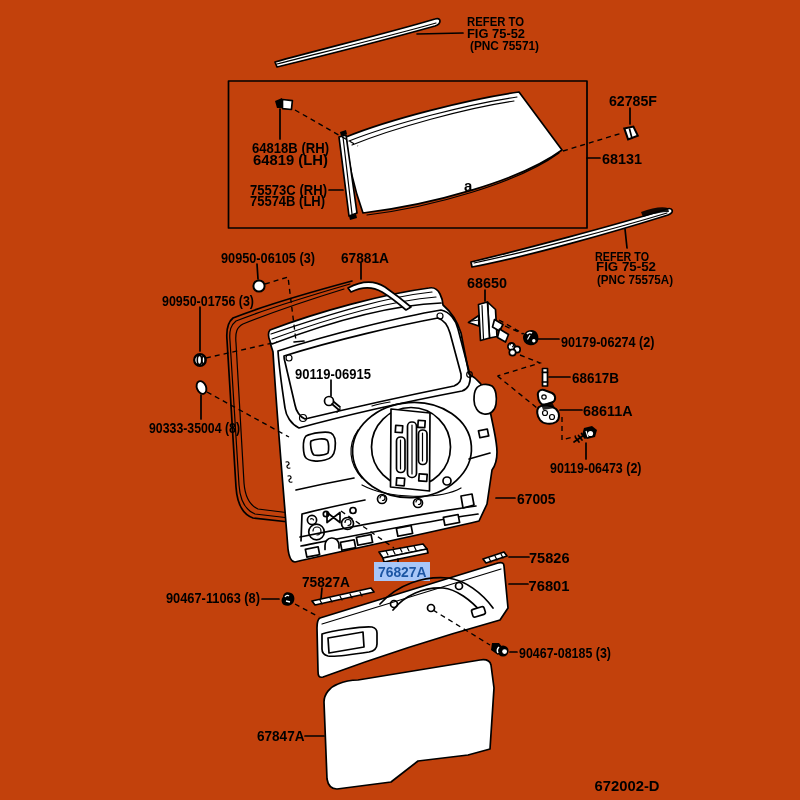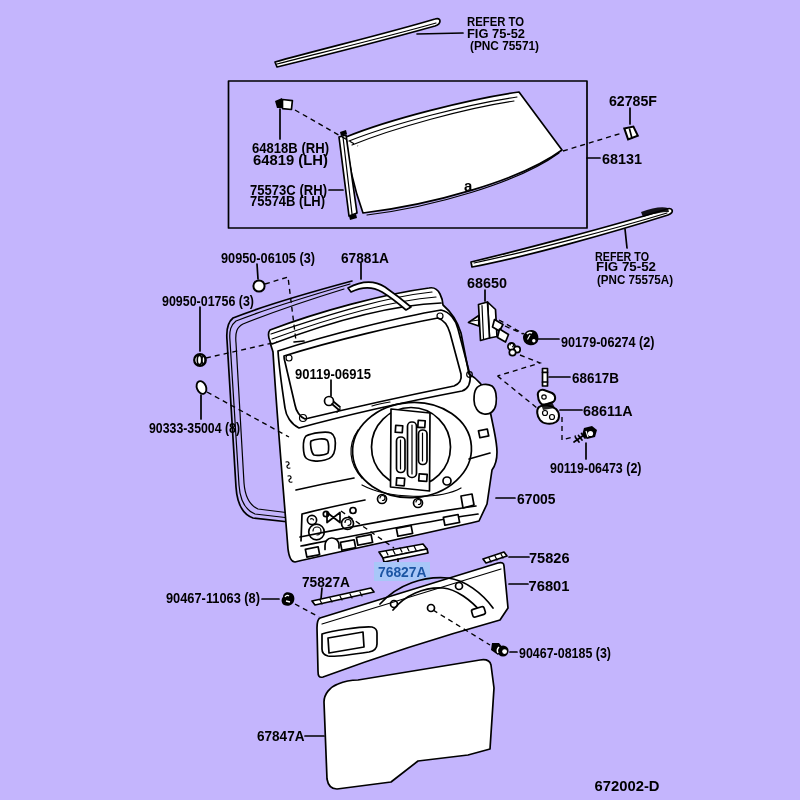--- a/index.html
+++ b/index.html
@@ -1,16 +1,16 @@
 <!DOCTYPE html>
 <html><head>
 <meta charset="utf-8">
 <style>
   html,body{margin:0;padding:0;background:#ffffff;}
-  #wrap{width:800px;height:800px;position:relative;overflow:hidden;background:#c4b5fd;}
+  #wrap{width:800px;height:800px;position:relative;overflow:hidden;background:#c2410c;}
   svg{position:absolute;left:0;top:0;}
   .ln{fill:none;stroke:#000;stroke-width:1.7;stroke-linecap:round;stroke-linejoin:round;}
   .lnw{fill:#fff;stroke:#000;stroke-width:1.7;stroke-linecap:round;stroke-linejoin:round;}
   .th{fill:none;stroke:#000;stroke-width:1.2;stroke-linecap:round;stroke-linejoin:round;}
   .dsh{fill:none;stroke:#000;stroke-width:1.35;stroke-dasharray:5 4;}
   .blk{fill:#000;stroke:none;}
   text{font-family:"Liberation Sans",sans-serif;font-weight:bold;font-size:15px;fill:#000;}
   .sm{font-size:13px;}
   .sel{fill:#1b55a3;}
 </style>

